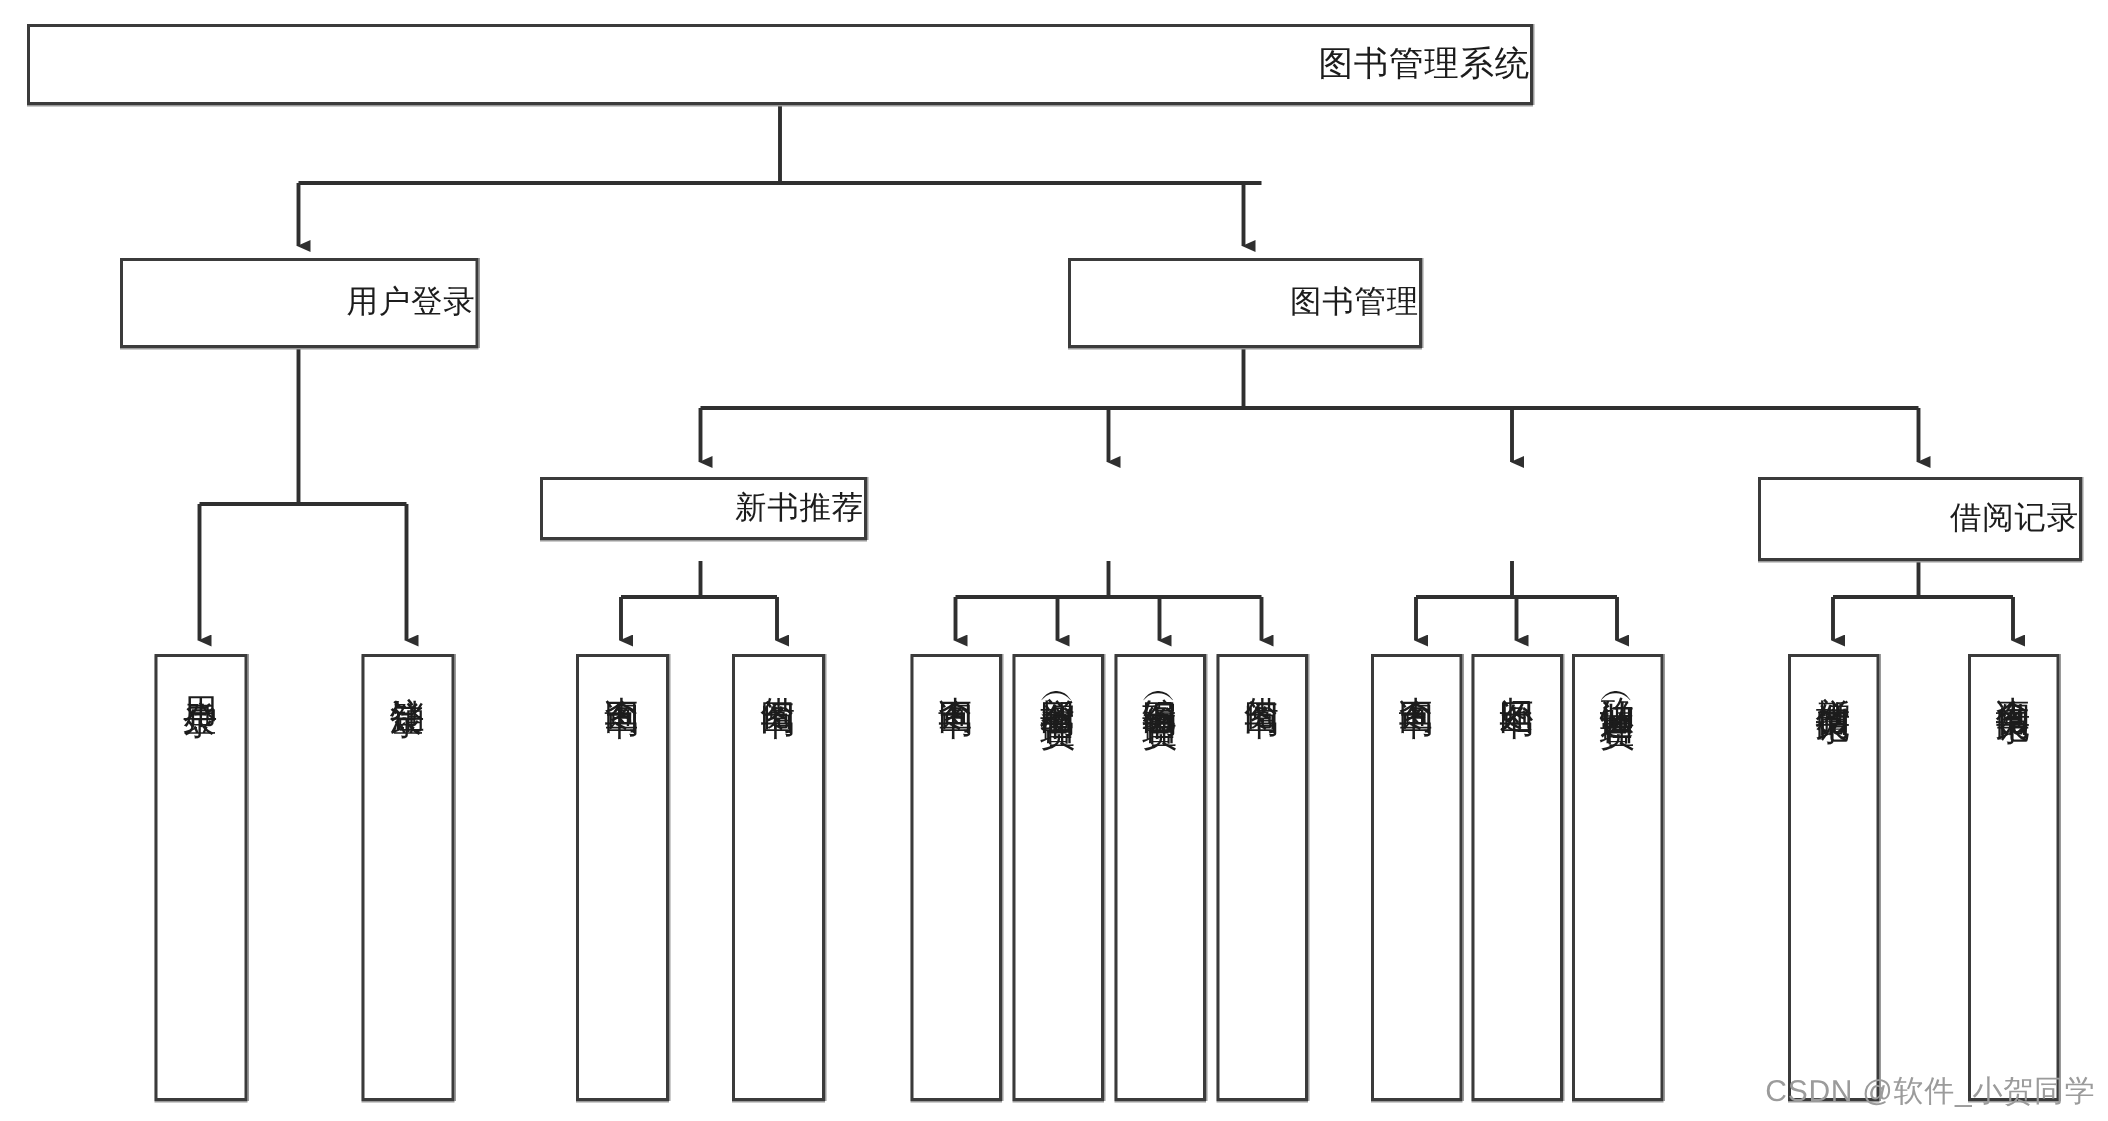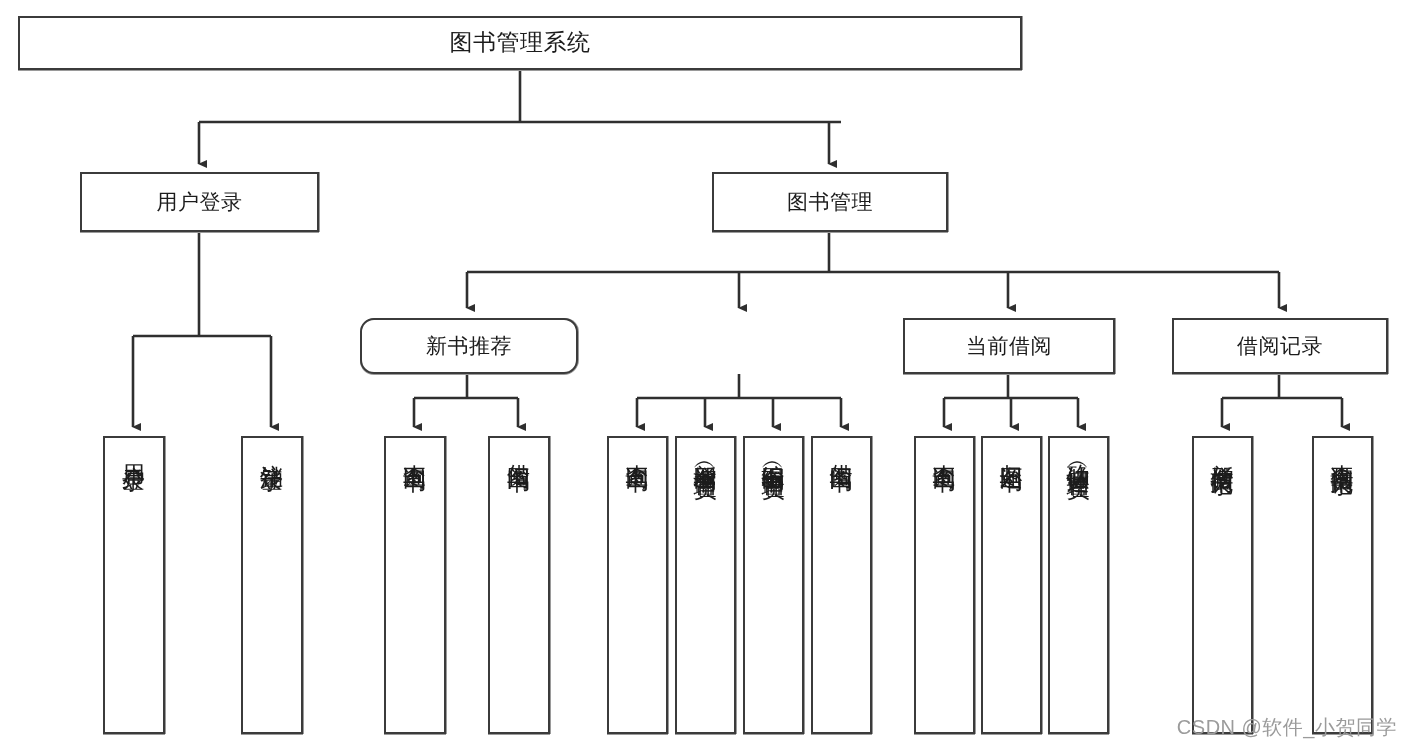--- a/index.html
+++ b/index.html
@@ -29,21 +29,21 @@
     height: 747px;
     pointer-events: none;
   }
   .node {
     position: absolute;
     box-sizing: border-box;
     border: 2px solid #3b3b3b;
     background: #ffffff;
     display: flex;
     align-items: center;
-    justify-content: center;
+    justify-content: flex-end;
     box-shadow: 0 1px 0 0 #9a9a9a, 1px 0 0 0 #9a9a9a;
   }
   .node-label {
     font-size: 21px;
     line-height: 1.18;
     color: #1c1c1c;
     letter-spacing: 0.5px;
     white-space: nowrap;
     text-align: center;
   }
@@ -135,25 +135,22 @@
     <span class="node-label">图书管理系统</span>
   </div>
 
   <div class="node" style="left:80px; top:172px; width:239px; height:60px;">
     <span class="node-label">用户登录</span>
   </div>
   <div class="node" style="left:712px; top:172px; width:236px; height:60px;">
     <span class="node-label">图书管理</span>
   </div>
 
-  <div class="node" style="left:360px; top:318px; width:218px; height:56px;border-radius:14px;">
+  <div class="node" style="left:360px; top:318px; width:218px; height:42px;">
     <span class="node-label">新书推荐</span>
-  </div>
-  <div class="node" style="left:903px; top:318px; width:212px; height:56px;">
-    <span class="node-label">当前借阅</span>
   </div>
   <div class="node" style="left:1172px; top:318px; width:216px; height:56px;">
     <span class="node-label">借阅记录</span>
   </div>
 
   <div class="node leaf" style="left:103px; top:436px; width:62px; height:298px;">
     <span class="node-label">用户登录</span>
   </div>
   <div class="node leaf" style="left:241px; top:436px; width:62px; height:298px;">
     <span class="node-label">注销登录</span>

